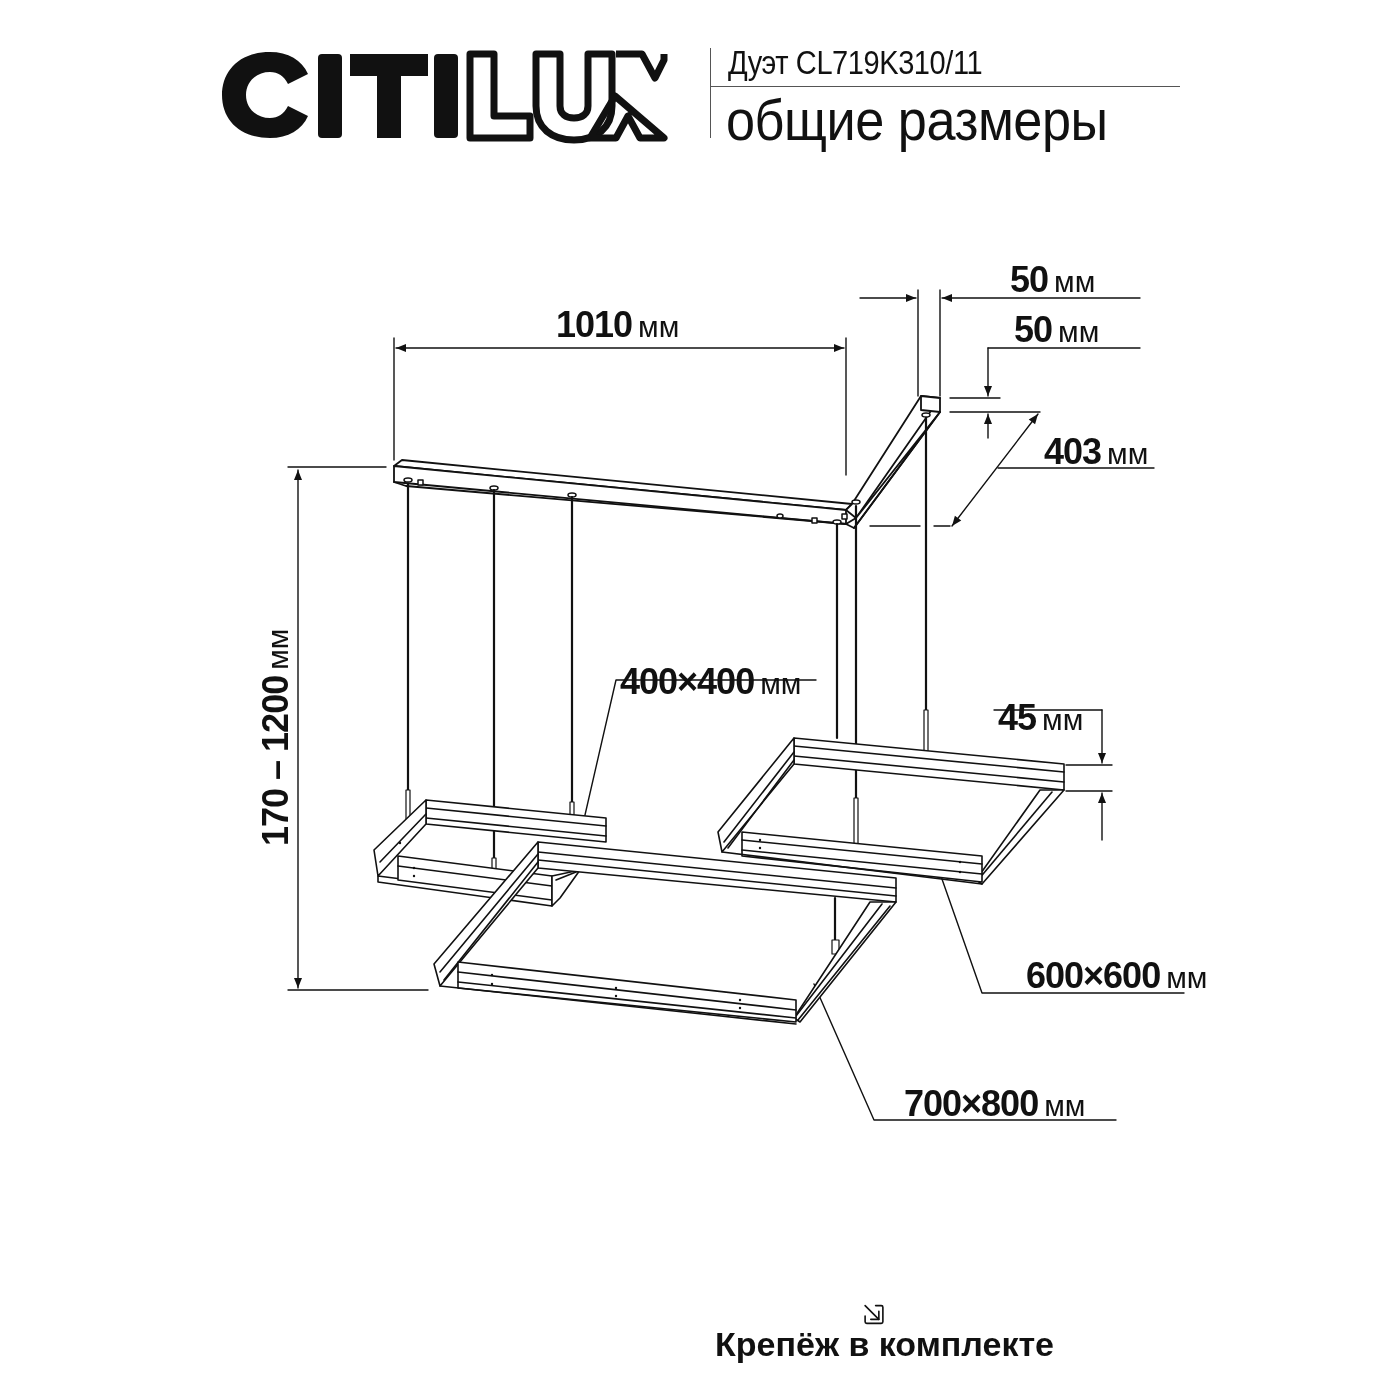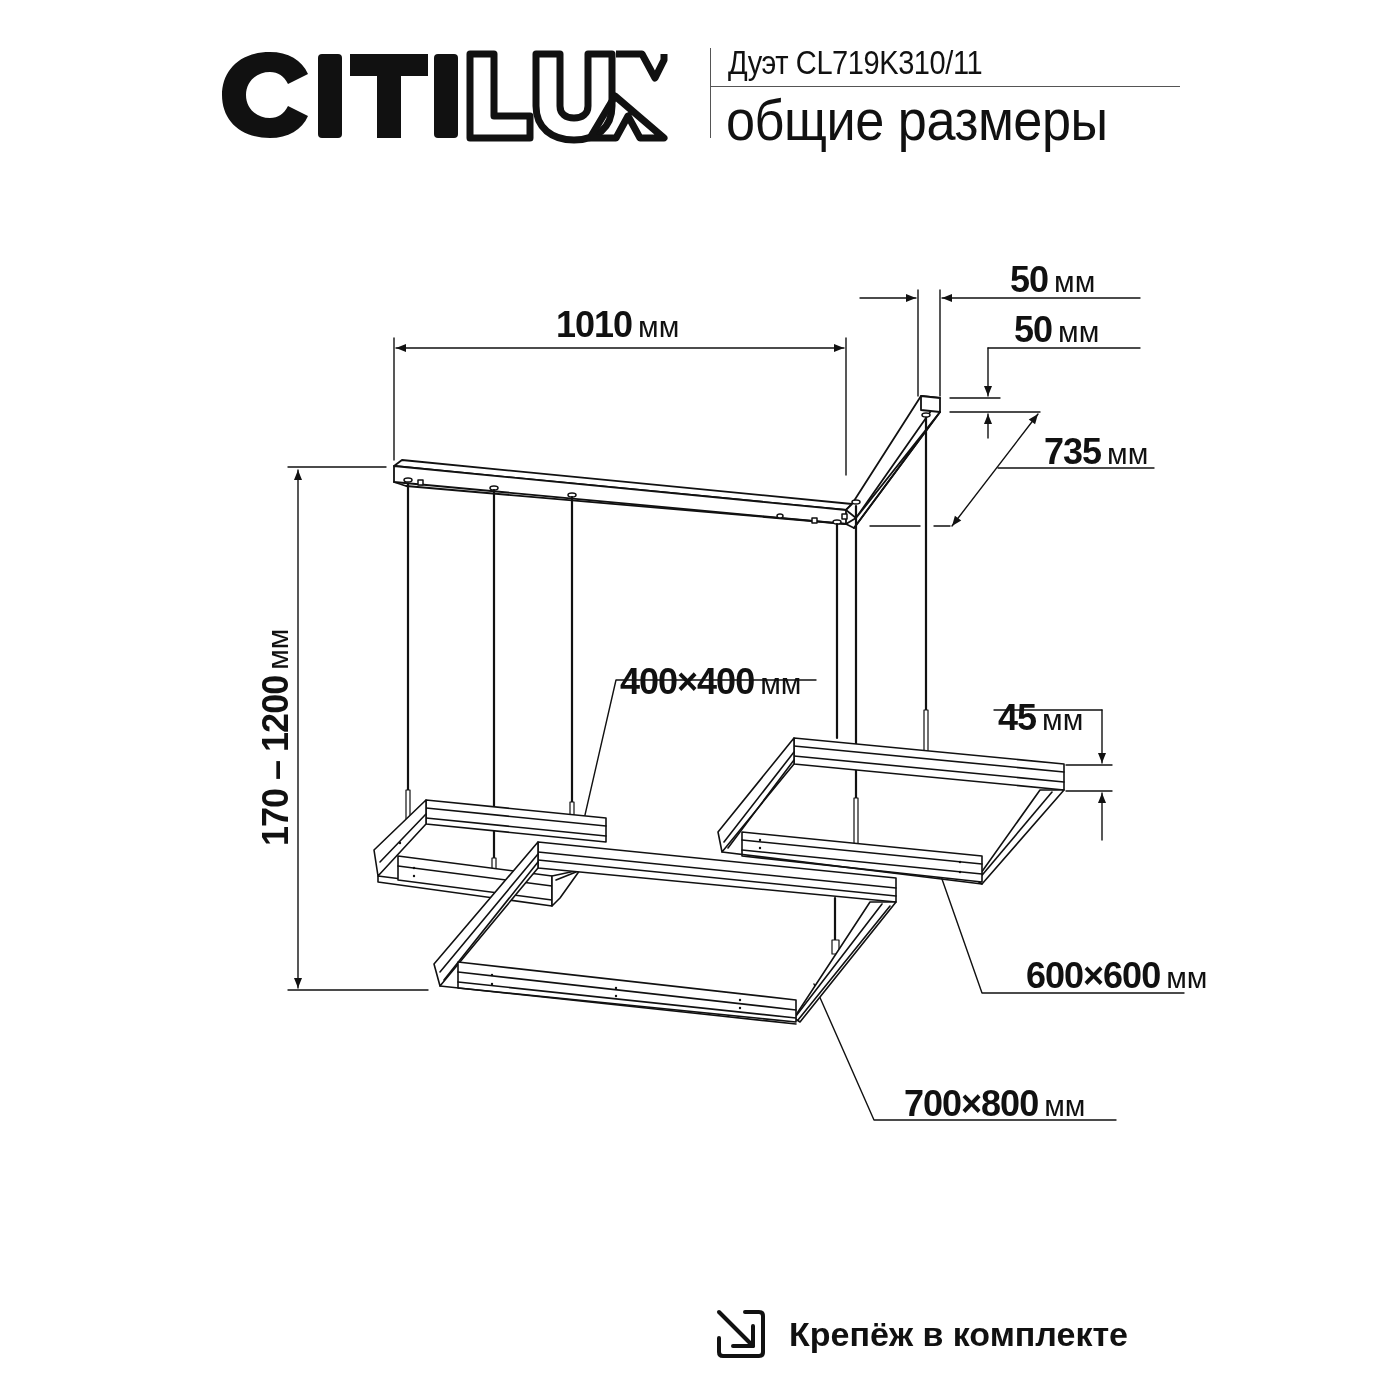--- a/index.html
+++ b/index.html
@@ -108,20 +108,21 @@
       font-size: 30px;
       margin-left: 6px;
     }
     .footer {
       position: absolute;
       left: 715px;
       top: 1304px;
       height: 60px;
       display: flex;
       align-items: center;
+      flex-direction: column;
     }
     .footer-icon {
       width: 52px;
       height: 52px;
       margin-right: 22px;
     }
     .footer-text {
       font-size: 34px;
       font-weight: 700;
       letter-spacing: 0px;
@@ -339,21 +340,21 @@
 <div class="dim-label" style="left:556px; top:307px;">
   <span class="num">1010</span><span class="unit">мм</span>
 </div>
 <div class="dim-label" style="left:1010px; top:262px;">
   <span class="num">50</span><span class="unit">мм</span>
 </div>
 <div class="dim-label" style="left:1014px; top:312px;">
   <span class="num">50</span><span class="unit">мм</span>
 </div>
 <div class="dim-label" style="left:1044px; top:434px;">
-  <span class="num">735</span><span class="unit">мм</span>
+  <span class="num">403</span><span class="unit">мм</span>
 </div>
 <div class="dim-label" style="left:620px; top:644px;margin-top:20px;">
   <span class="num">400×400</span><span class="unit">мм</span>
 </div>
 <div class="dim-label" style="left:998px; top:700px;">
   <span class="num">45</span><span class="unit">мм</span>
 </div>
 <div class="dim-label" style="left:986px; top:958px;margin-left:40px;">
   <span class="num">600×600</span><span class="unit">мм</span>
 </div>

